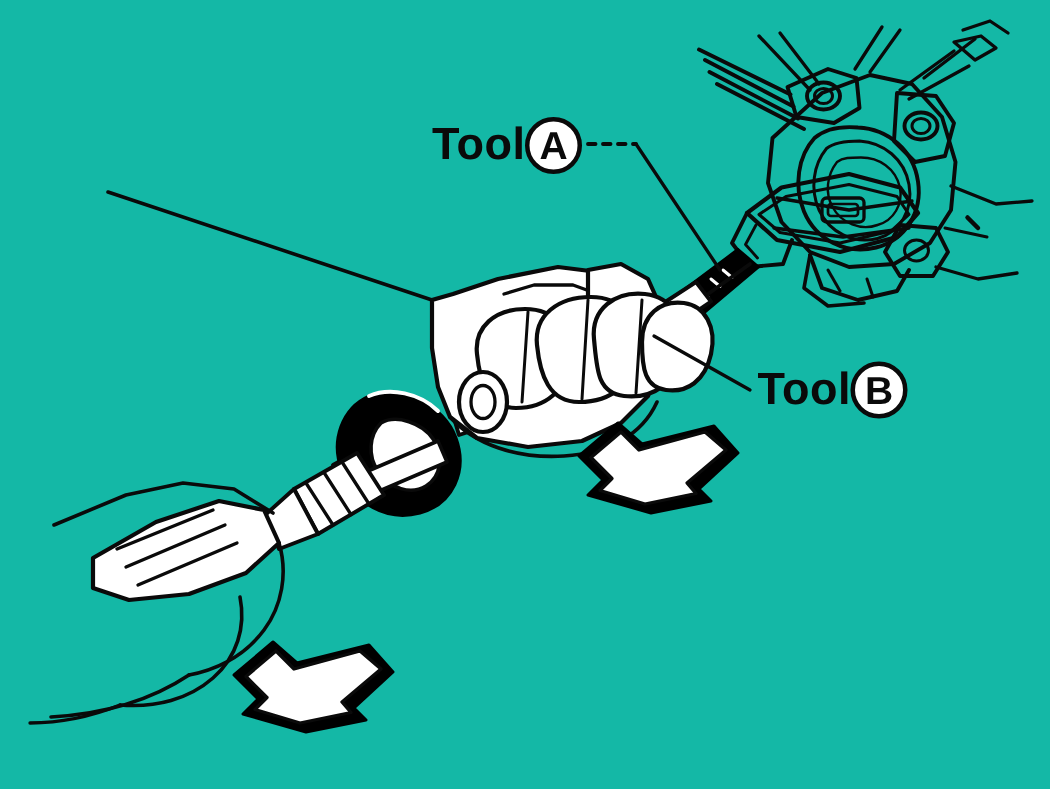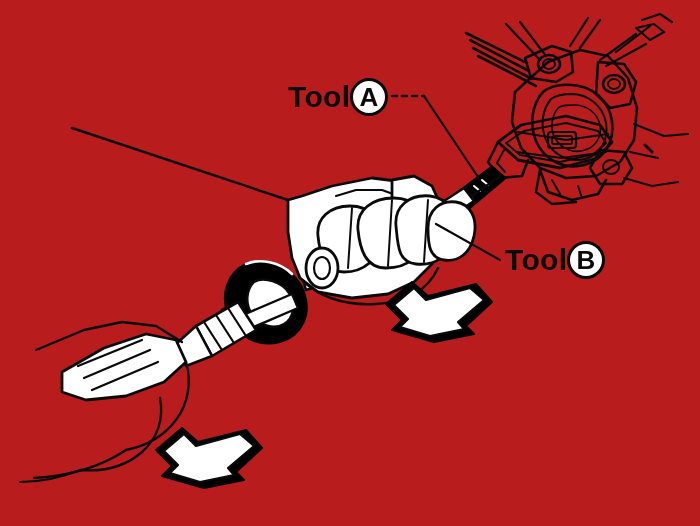--- a/index.html
+++ b/index.html
@@ -4,21 +4,21 @@
 <style>
   html, body {
     margin: 0;
     padding: 0;
     background: #ffffff;
   }
   #page {
     position: relative;
     width: 700px;
     height: 526px;
-    background: #b91c1c;
+    background: #14b8a6;
     overflow: hidden;
     font-family: "Liberation Sans", sans-serif;
   }
   #figure-svg {
     position: absolute;
     left: 0;
     top: 0;
     width: 700px;
     height: 526px;
     display: block;

